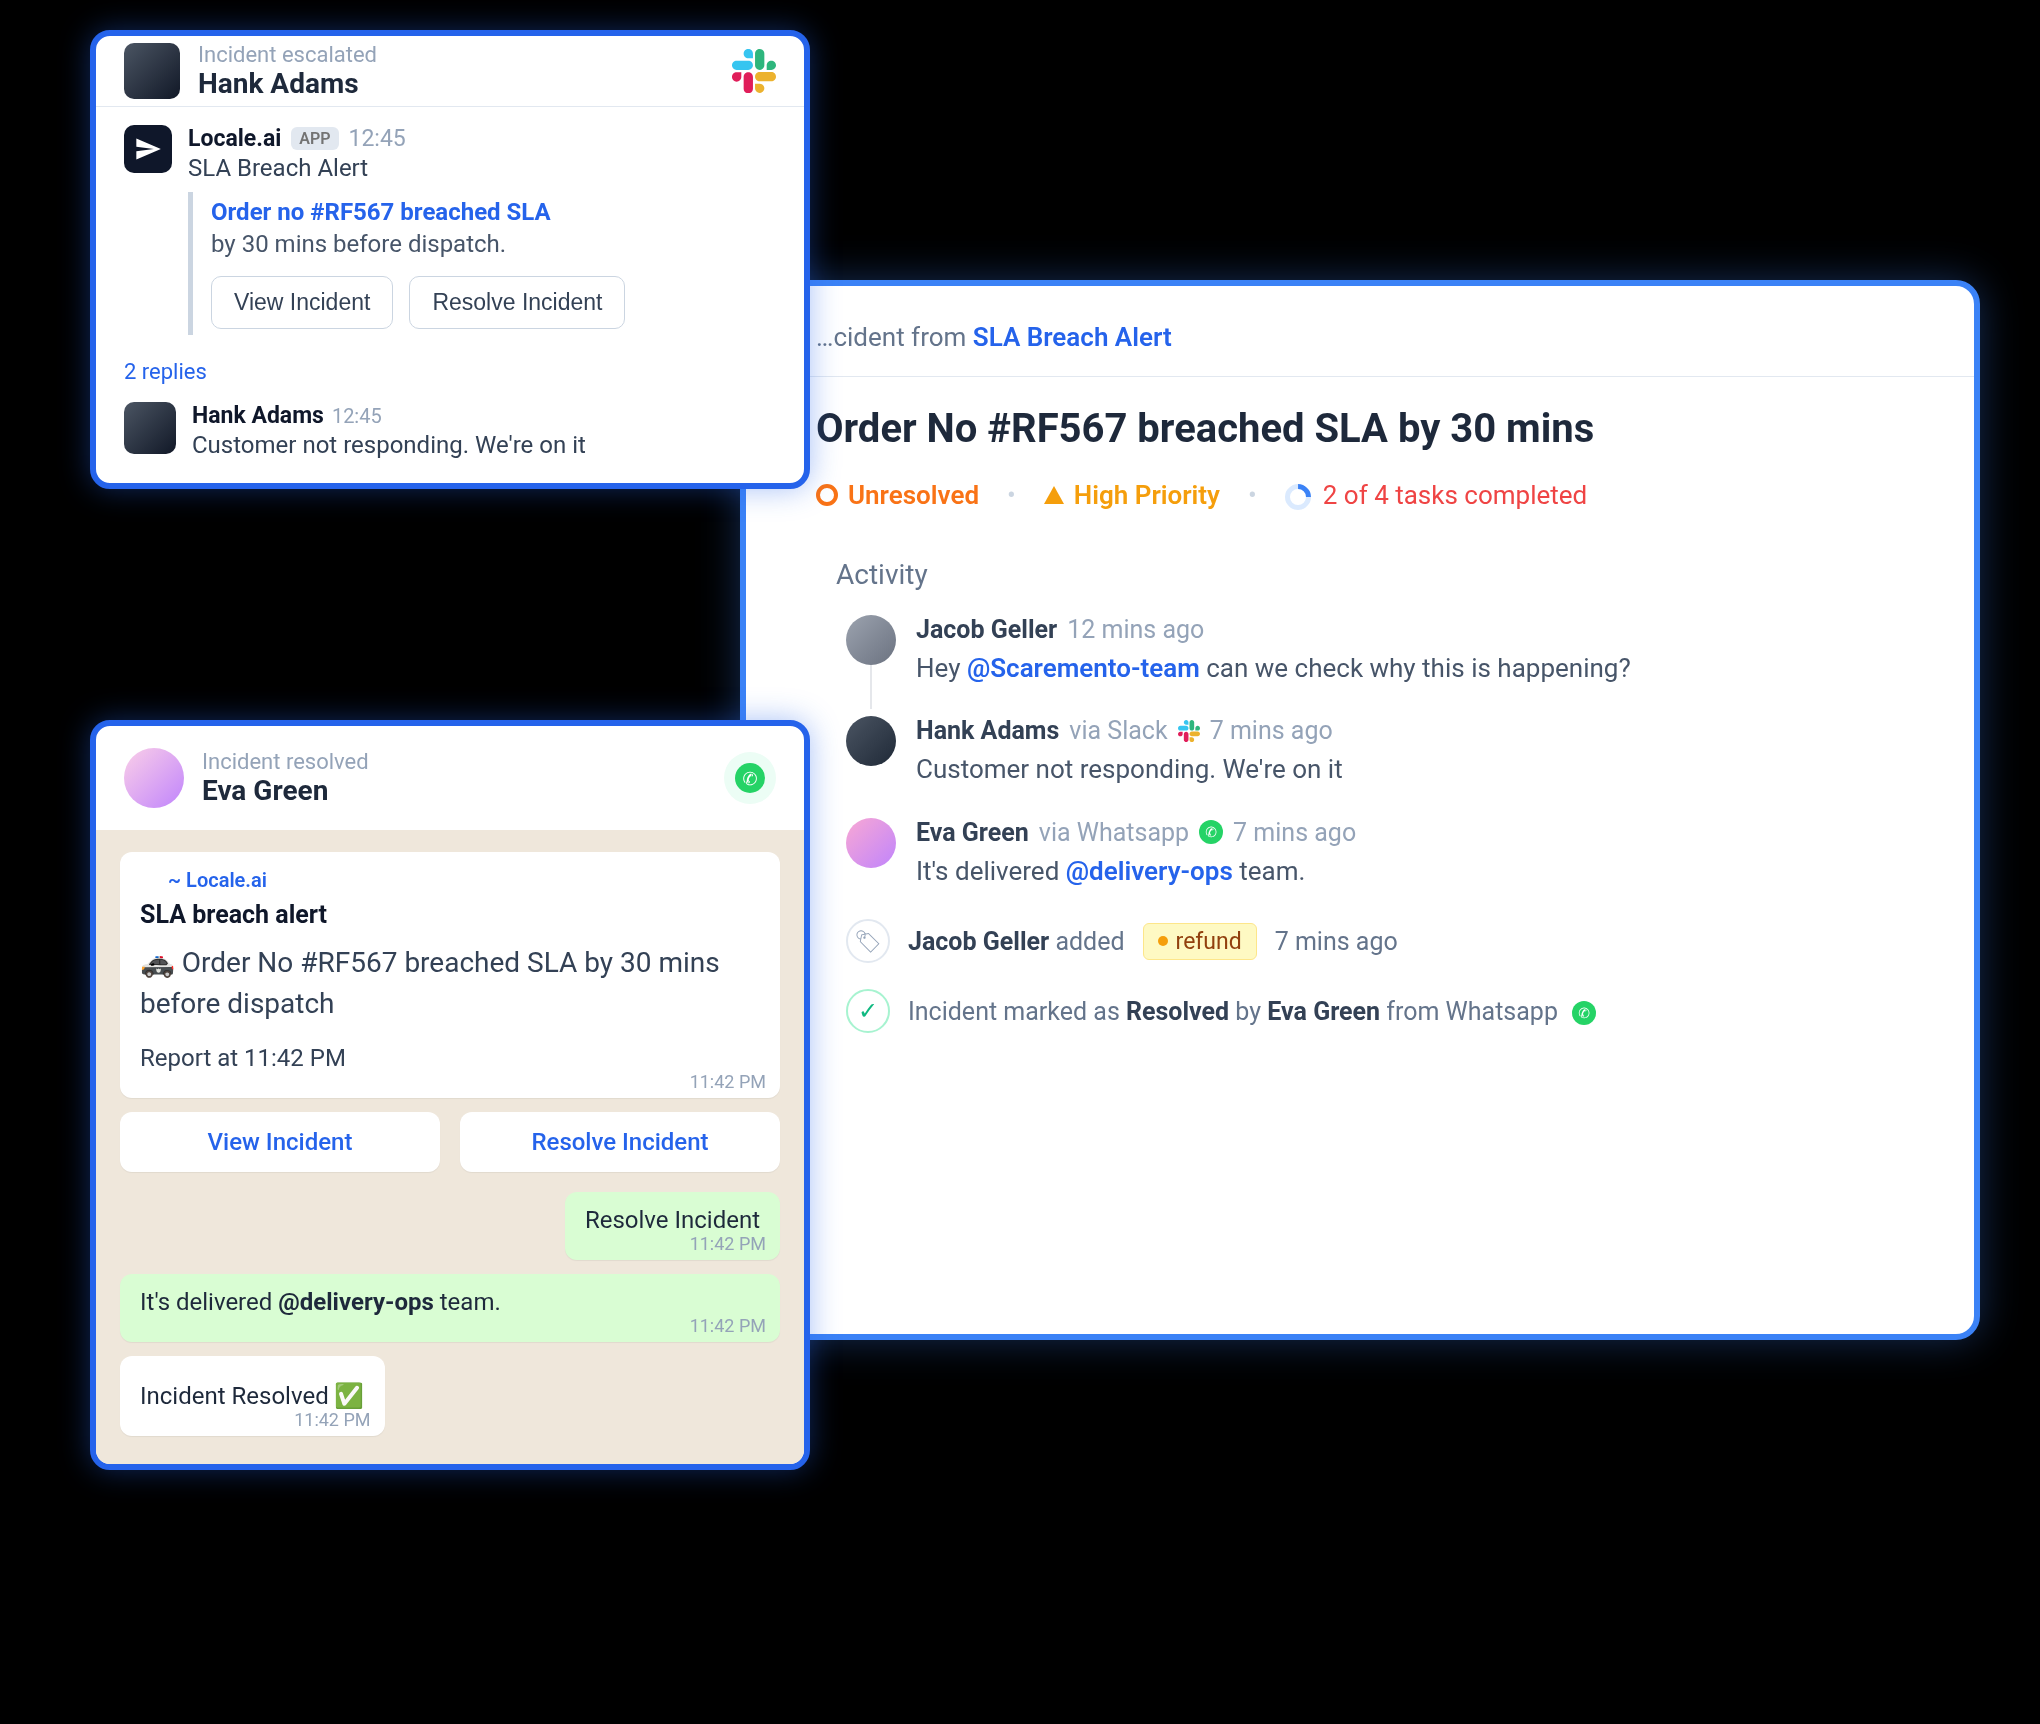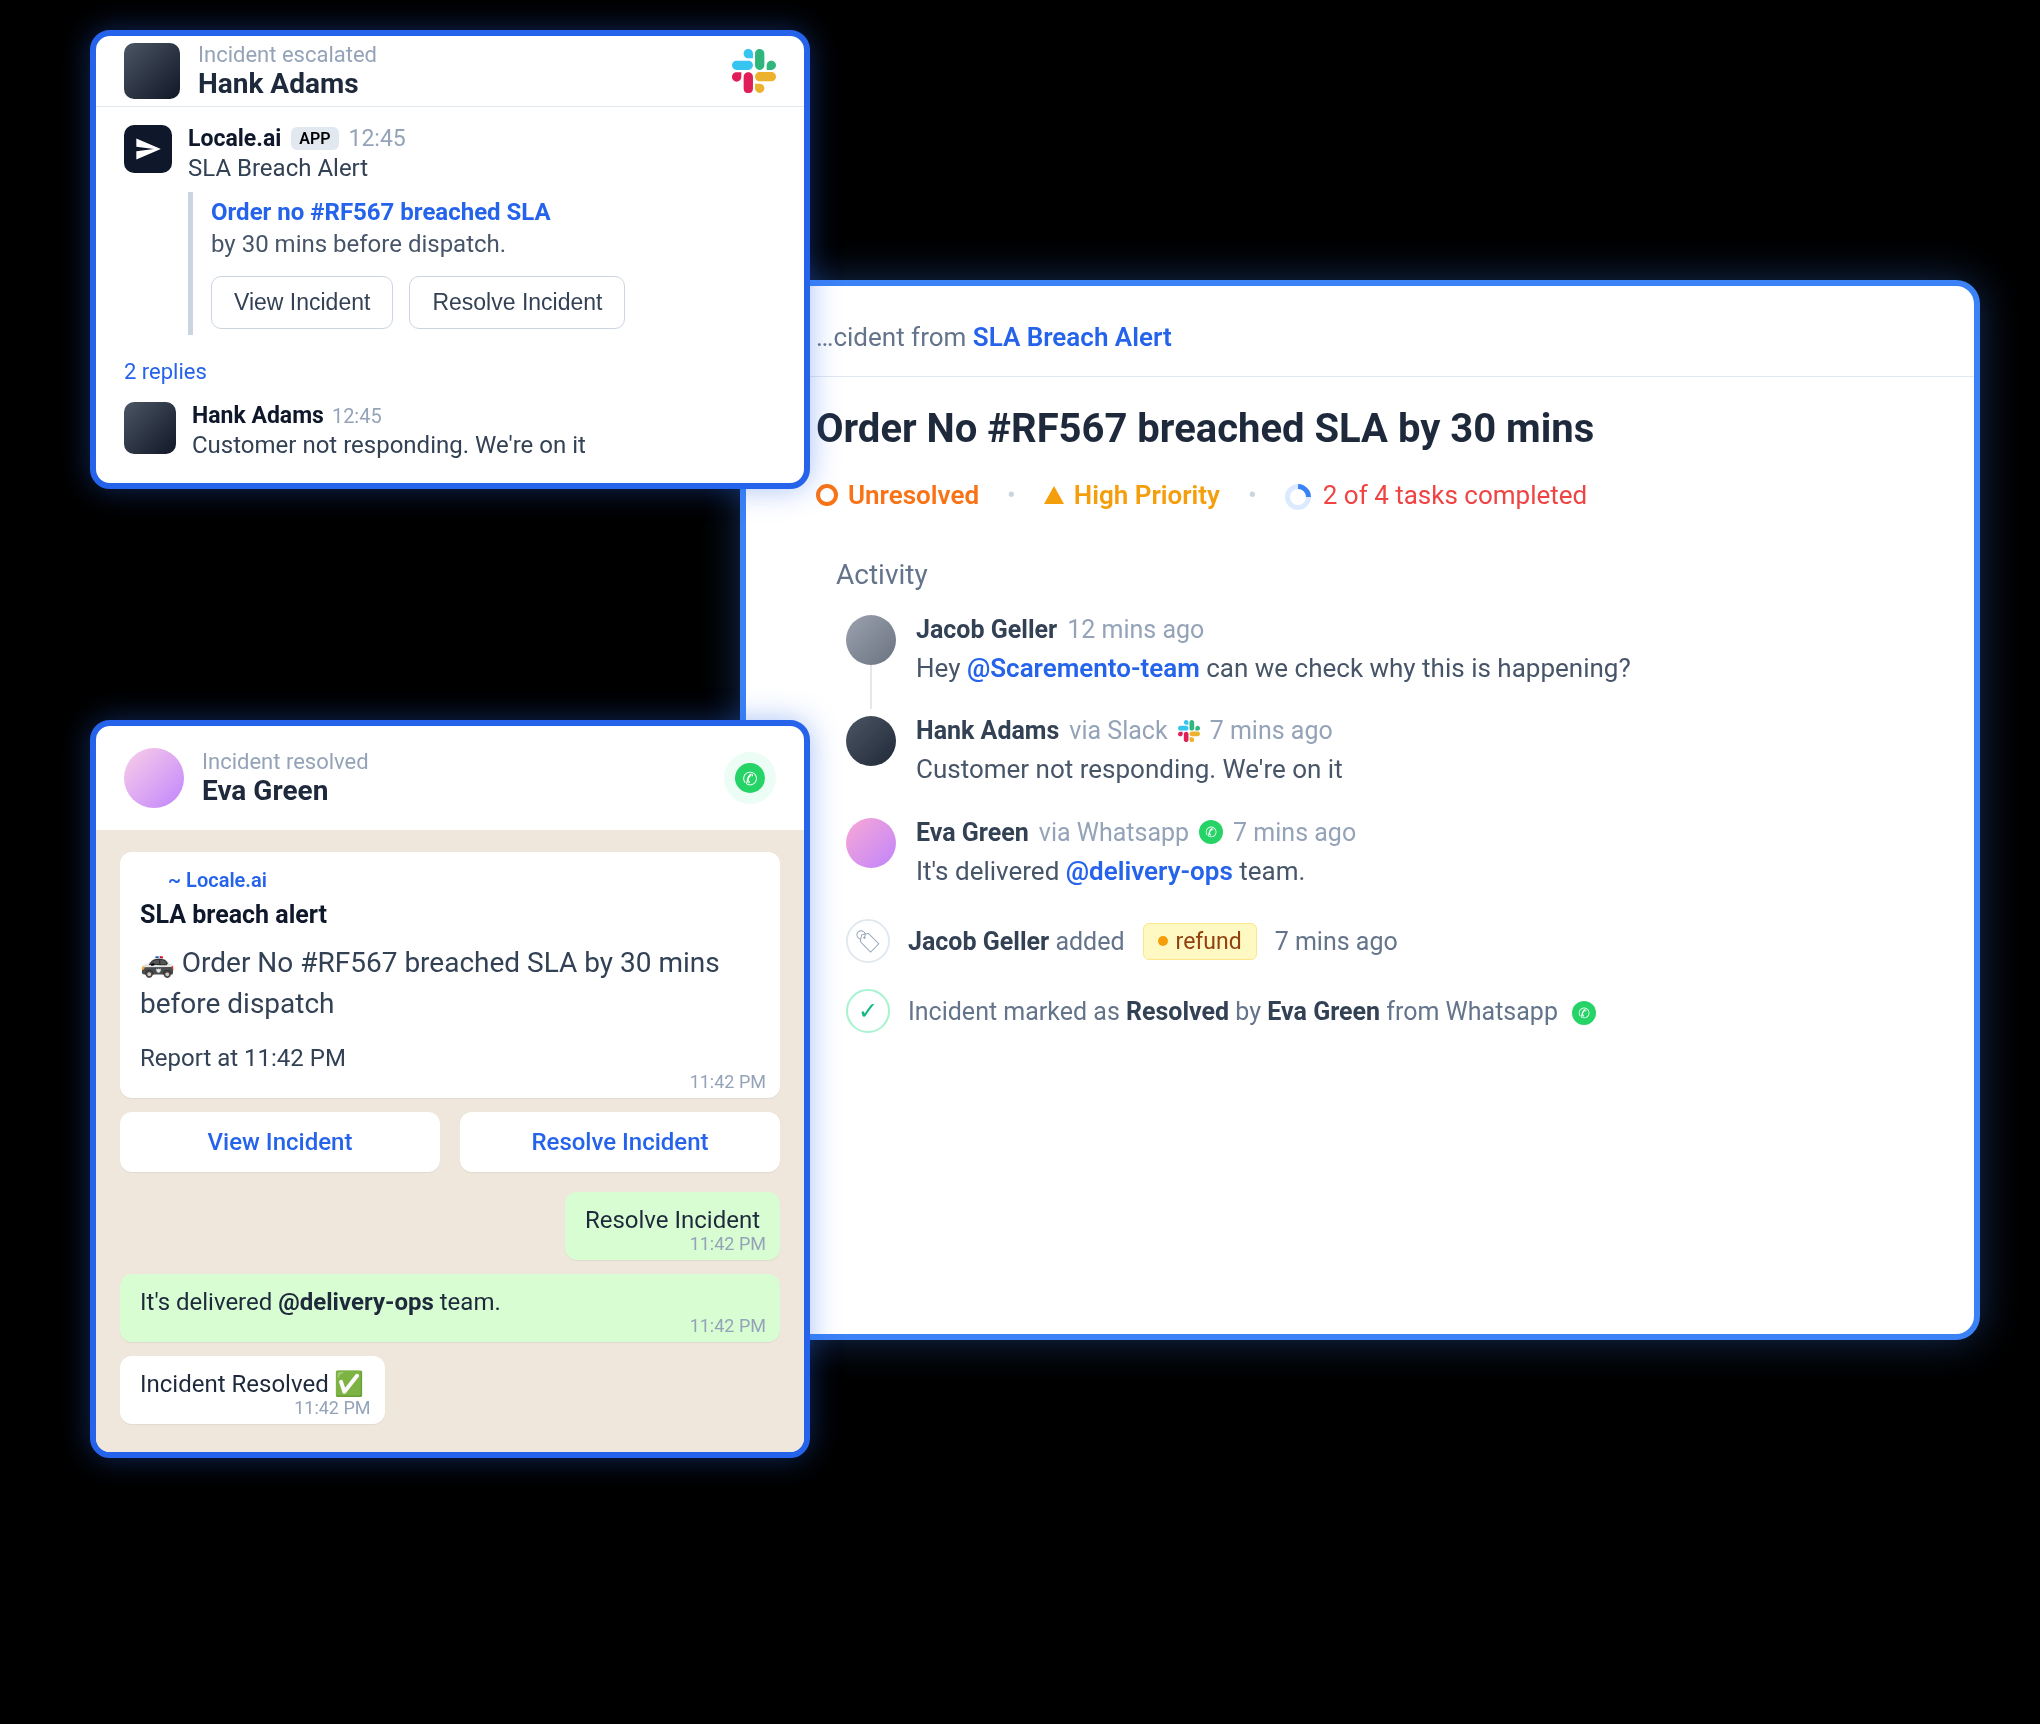--- a/index.html
+++ b/index.html
@@ -84,21 +84,21 @@
   .sc-titles { flex:1;}
   .sc-sub { color:#94a3b8; font-size:22px;}
   .sc-name { color:#1e293b; font-size:28px; font-weight:700;}
   .slack-logo { width:44px;height:44px; }
   .sc-body { padding:18px 28px 10px;}
   .sc-row { display:flex; gap:16px; margin-bottom:8px;}
   .sc-app-av { width:48px;height:48px;border-radius:10px;background:#0f172a;display:flex;align-items:center;justify-content:center;}
   .sc-app-av svg{width:28px;height:28px;}
   .sc-line1 { display:flex; align-items:center; gap:10px; font-size:23px;}
   .sc-line1 .b { font-weight:700; color:#0f172a;}
-  .app-badge { background:#e2e8f0;color:#000000;font-size:16px;padding:2px 8px;border-radius:6px;font-weight:600;}
+  .app-badge { background:#e2e8f0;color:#737373;font-size:16px;padding:2px 8px;border-radius:6px;font-weight:600;}
   .sc-line1 .t { color:#94a3b8;}
   .sc-line2 { font-size:24px; color:#334155; margin-top:2px;}
   .sc-quote { margin-left:64px; border-left:5px solid #cbd5e1; padding:6px 0 6px 18px; margin-top:10px;}
   .sc-quote-title { color:#2563eb; font-weight:700; font-size:24px;}
   .sc-quote-sub { color:#475569; font-size:24px; margin-top:4px;}
   .sc-btns { display:flex; gap:16px; margin-top:18px;}
   .btn { border:1.5px solid #cbd5e1; background:#fff; color:#334155; padding:12px 22px; border-radius:10px; font-size:23px; cursor:pointer;}
   .replies { color:#2563eb; font-size:22px; margin:14px 0 8px 28px;}
   .sc-reply { display:flex; gap:16px; padding:10px 28px 24px;}
   .sc-reply-av { width:52px;height:52px;border-radius:10px;background:linear-gradient(135deg,#4b5563,#111827);}
@@ -128,21 +128,21 @@
   .bubble-in .title { font-weight:700; color:#0f172a; font-size:25px; margin-bottom:14px;}
   .bubble-in .body { color:#334155; font-size:28px; line-height:1.45;}
   .bubble-in .body2 { margin-top:20px; color:#334155; font-size:24px;}
   .ts { position:absolute; right:14px; bottom:6px; color:#94a3b8; font-size:18px;}
   .wa-btn-row { display:flex; gap:20px; margin-bottom:20px;}
   .wa-btn { flex:1; text-align:center; background:#fff; border-radius:12px; padding:16px 10px; color:#2563eb; font-size:24px; font-weight:500; box-shadow:0 1px 1px rgba(0,0,0,.06); cursor:pointer;}
   .bubble-out { background:#d9fdd3; border-radius:12px; padding:14px 20px 26px; position:relative; margin-bottom:14px; box-shadow:0 1px 1px rgba(0,0,0,.06);}
   .out-wrap { display:flex; justify-content:flex-end;}
   .out-wrap .bubble-out{ max-width:70%;}
   .bubble-out.full { max-width:100%; }
-  .bubble-sys { background:#fff; border-radius:12px; padding:14px 20px 26px; position:relative; display:inline-block; box-shadow:0 1px 1px rgba(0,0,0,.06);}
+  .bubble-sys { background:#fff; border-radius:12px; padding:26px 20px 26px; position:relative; display:inline-block; box-shadow:0 1px 1px rgba(0,0,0,.06);}
   .msg-text { color:#1e293b; font-size:24px;}
   .check-emoji { color:#16a34a; }
 
   
   .slack-svg path{stroke:none;}
 </style>
 </head>
 <body>
 
 <div class="canvas">

